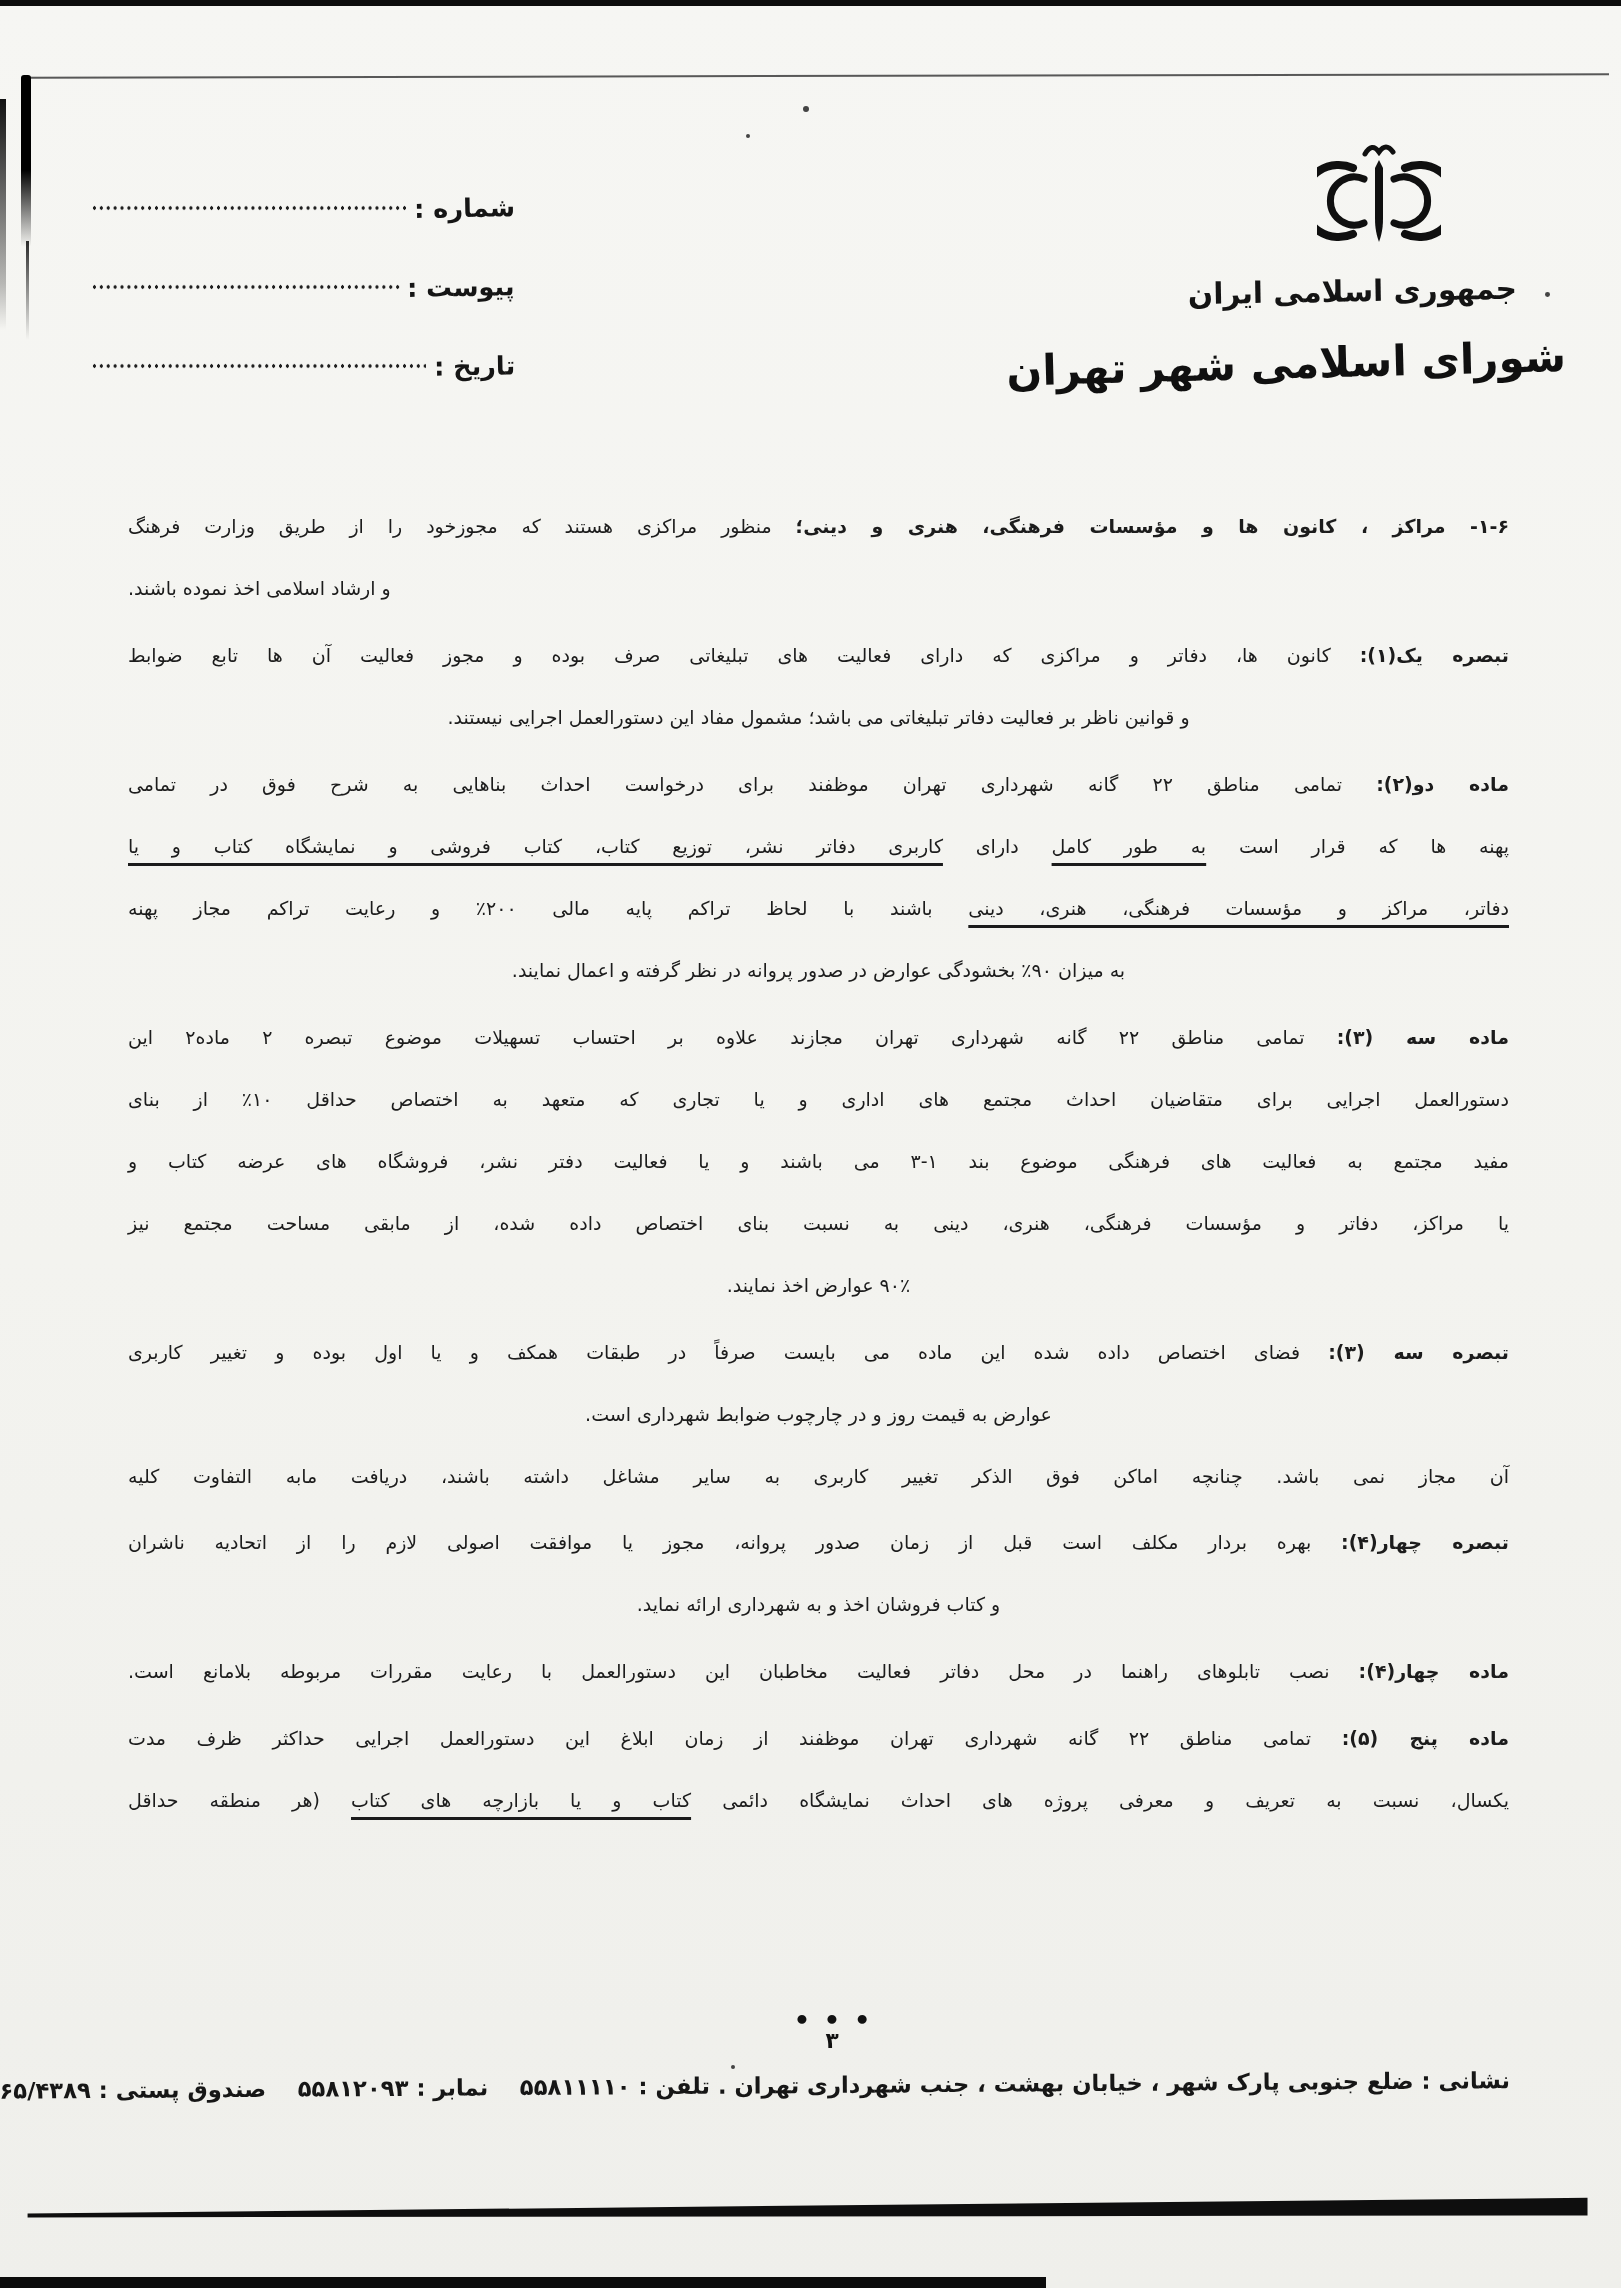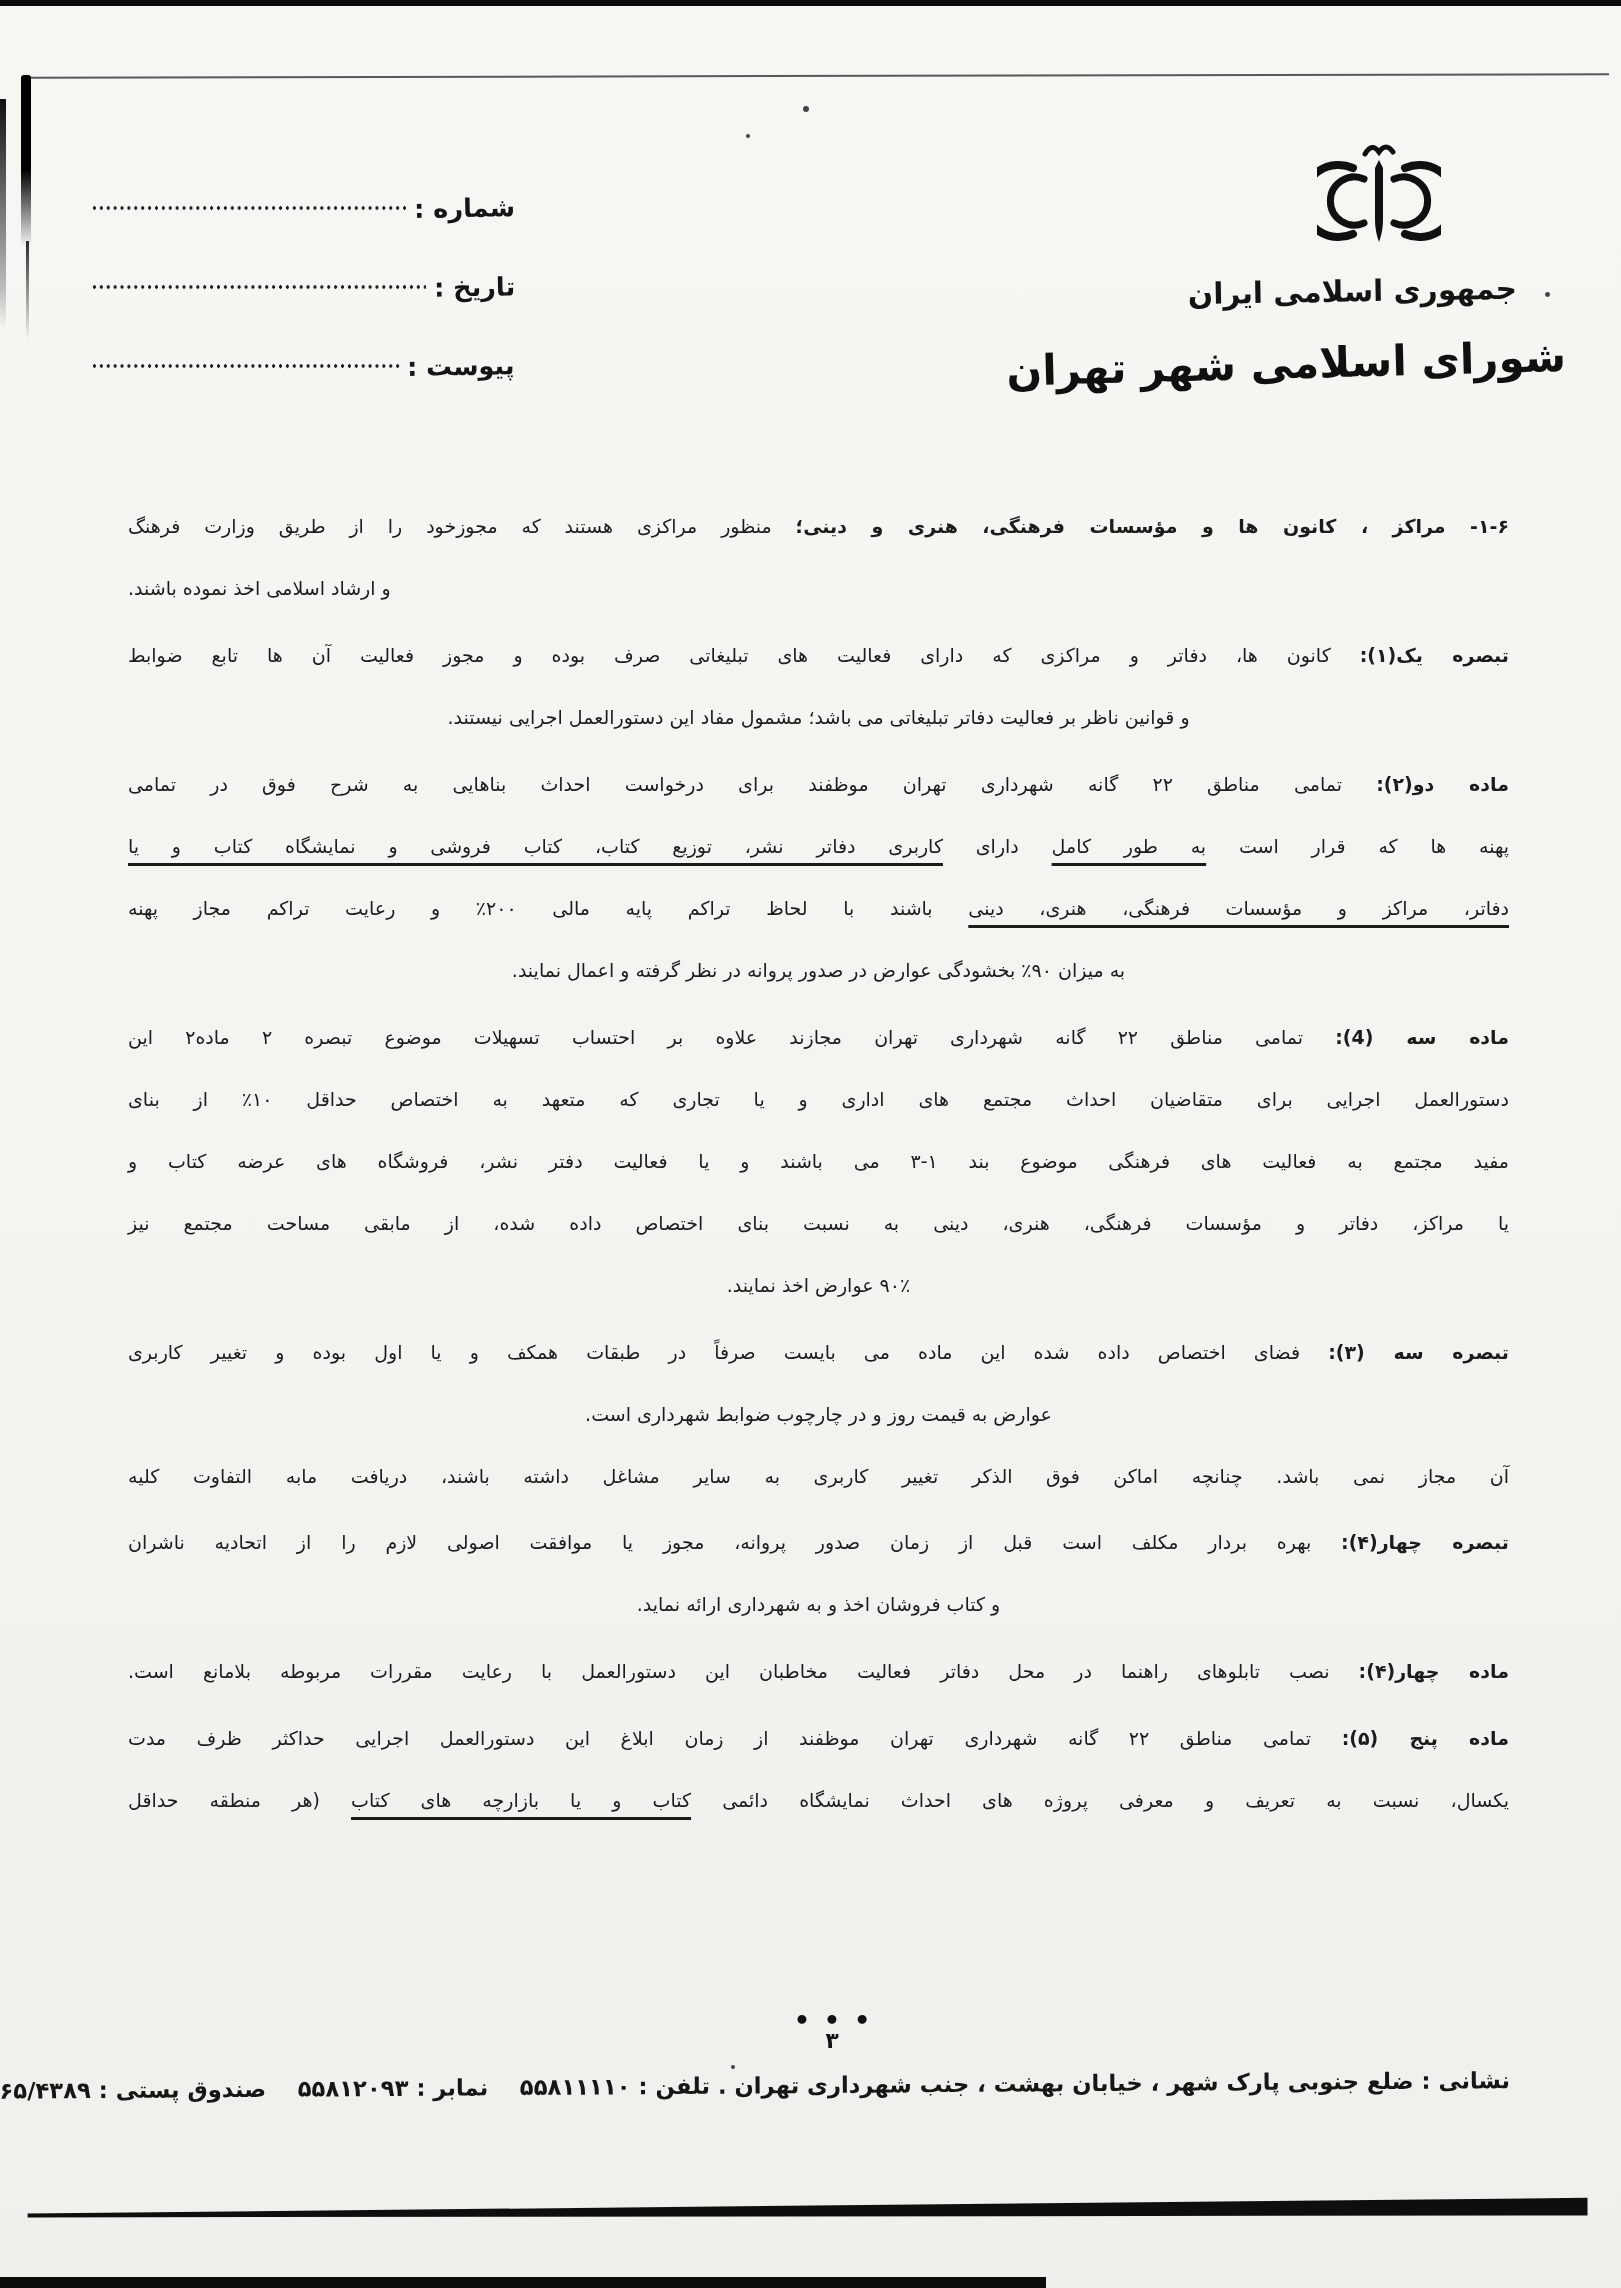--- a/index.html
+++ b/index.html
@@ -69,25 +69,25 @@
   <div class="speck" style="left:746px;top:134px;width:3.9px;height:3.9px;"></div>
   <div class="speck" style="left:1545px;top:292px;width:4.9px;height:4.9px;"></div>
   <div class="speck" style="left:731px;top:2065px;width:3.9px;height:3.9px;"></div>
 
   <div class="ref-fields">
     <div class="field-row">
       <span class="field-label">شماره :</span>
       <span class="dotted-line"></span>
     </div>
     <div class="field-row">
-      <span class="field-label">تاریخ :</span>
+      <span class="field-label">پیوست :</span>
       <span class="dotted-line"></span>
     </div>
     <div class="field-row">
-      <span class="field-label">پیوست :</span>
+      <span class="field-label">تاریخ :</span>
       <span class="dotted-line"></span>
     </div>
   </div>
 
   <div class="emblem">
     <svg viewBox="0 0 120 120" aria-hidden="true">
       <g fill="none" stroke="#101010" stroke-linecap="round">
         <path d="M34 30 A36 36 0 1 0 34 96" stroke-width="8"></path>
         <path d="M45 41 A24 24 0 1 0 45 85" stroke-width="7"></path>
         <path d="M86 30 A36 36 0 1 1 86 96" stroke-width="8"></path>
@@ -109,21 +109,21 @@
         <div class="line full"><span class="seg b">تبصره یک(۱):</span><span class="seg"> کانون ها، دفاتر و مراکزی که دارای فعالیت های تبلیغاتی صرف بوده و مجوز فعالیت آن ها تابع ضوابط</span></div>
         <div class="line end"><span class="seg">و قوانین ناظر بر فعالیت دفاتر تبلیغاتی می باشد؛ مشمول مفاد این دستورالعمل اجرایی نیستند.</span></div>
       </div>
       <div class="para">
         <div class="line full"><span class="seg b">ماده دو(۲):</span><span class="seg"> تمامی مناطق ۲۲ گانه شهرداری تهران موظفند برای درخواست احداث بناهایی به شرح فوق در تمامی</span></div>
         <div class="line full"><span class="seg">پهنه ها که قرار است </span><span class="seg u">به طور کامل</span><span class="seg"> دارای </span><span class="seg u">کاربری دفاتر نشر، توزیع کتاب، کتاب فروشی و نمایشگاه کتاب و یا</span></div>
         <div class="line full"><span class="seg u">دفاتر، مراکز و مؤسسات فرهنگی، هنری، دینی</span><span class="seg"> باشند با لحاظ تراکم پایه مالی ۲۰۰٪ و رعایت تراکم مجاز پهنه</span></div>
         <div class="line end"><span class="seg">به میزان ۹۰٪ بخشودگی عوارض در صدور پروانه در نظر گرفته و اعمال نمایند.</span></div>
       </div>
       <div class="para">
-        <div class="line full"><span class="seg b">ماده سه (4):</span><span class="seg"> تمامی مناطق ۲۲ گانه شهرداری تهران مجازند علاوه بر احتساب تسهیلات موضوع تبصره ۲ ماده۲ این</span></div>
+        <div class="line full"><span class="seg b">ماده سه (۳):</span><span class="seg"> تمامی مناطق ۲۲ گانه شهرداری تهران مجازند علاوه بر احتساب تسهیلات موضوع تبصره ۲ ماده۲ این</span></div>
         <div class="line full"><span class="seg">دستورالعمل اجرایی برای متقاضیان احداث مجتمع های اداری و یا تجاری که متعهد به اختصاص حداقل ۱۰٪ از بنای</span></div>
         <div class="line full"><span class="seg">مفید مجتمع به فعالیت های فرهنگی موضوع بند ۱-۳ می باشند و یا فعالیت دفتر نشر، فروشگاه های عرضه کتاب و</span></div>
         <div class="line full"><span class="seg">یا مراکز، دفاتر و مؤسسات فرهنگی، هنری، دینی به نسبت بنای اختصاص داده شده، از مابقی مساحت مجتمع نیز</span></div>
         <div class="line end"><span class="seg">۹۰٪ عوارض اخذ نمایند.</span></div>
       </div>
       <div class="para">
         <div class="line full"><span class="seg b">تبصره سه (۳):</span><span class="seg"> فضای اختصاص داده شده این ماده می بایست صرفاً در طبقات همکف و یا اول بوده و تغییر کاربری</span></div>
         <div class="line end"><span class="seg">عوارض به قیمت روز و در چارچوب ضوابط شهرداری است.</span></div>
         <div class="line full"><span class="seg">آن مجاز نمی باشد. چنانچه اماکن فوق الذکر تغییر کاربری به سایر مشاغل داشته باشند، دریافت مابه التفاوت کلیه</span></div>
       </div>

